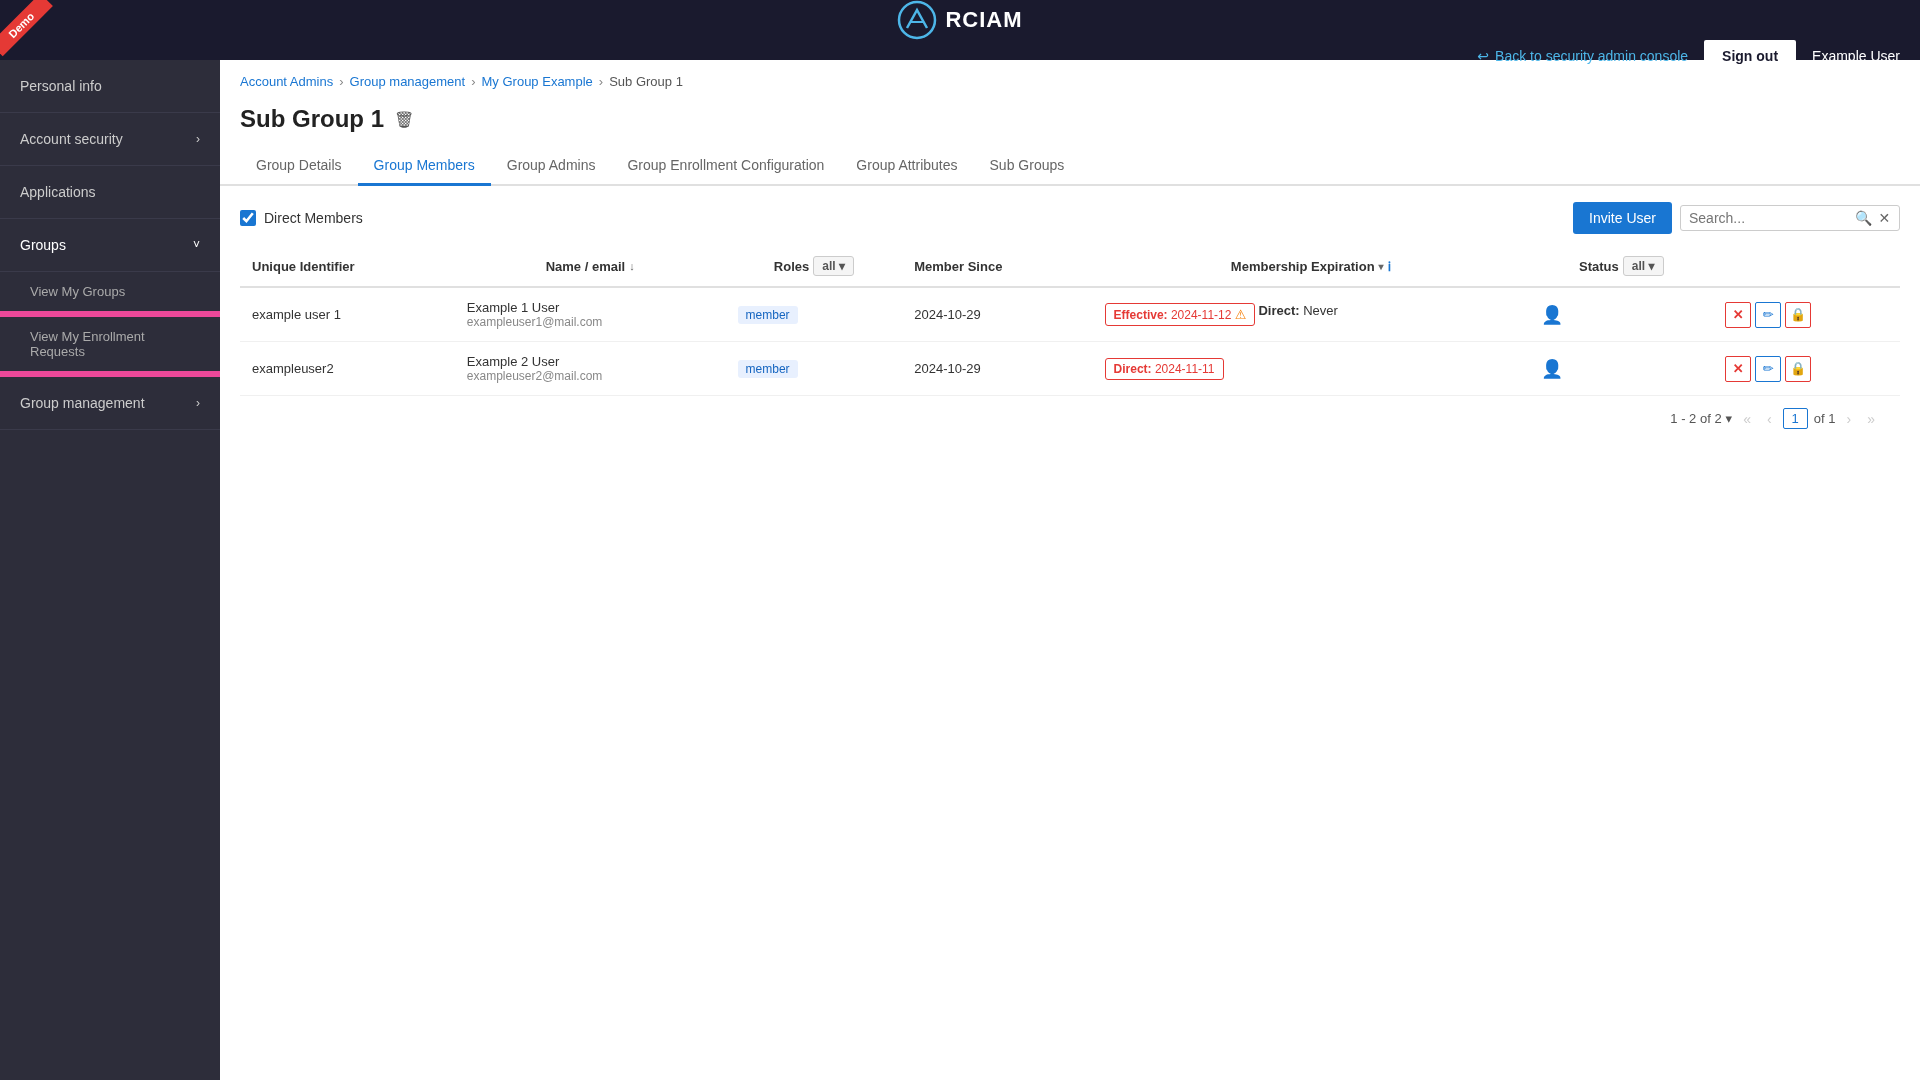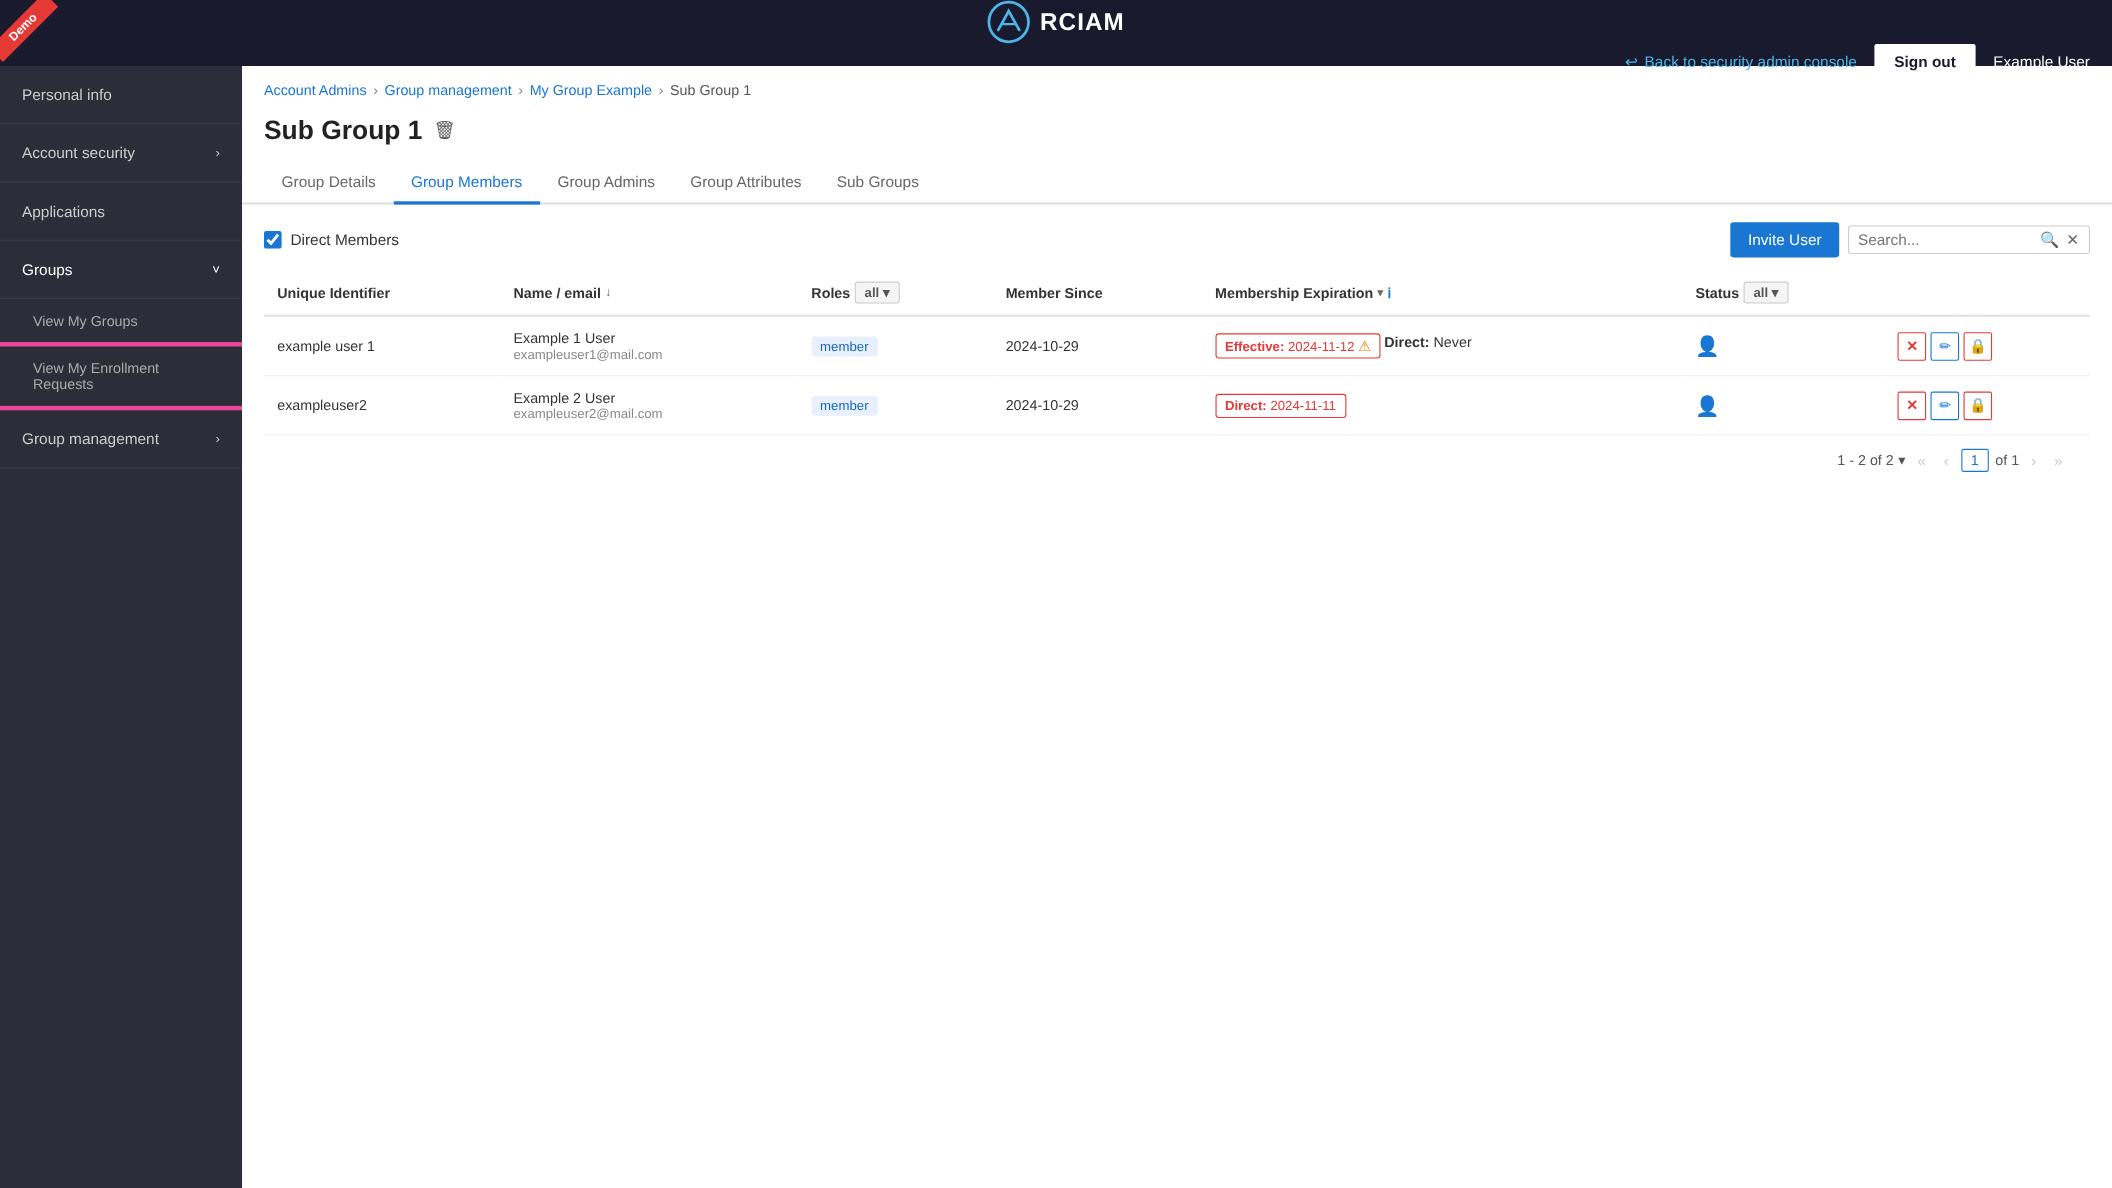--- a/index.html
+++ b/index.html
@@ -110,21 +110,21 @@
       font-size: 14px;
       color: #ccc;
       border-bottom: 1px solid #3a3a4a;
     }
     .sidebar-item.active { color: white; }
     .sidebar-sub-item {
       padding: 12px 30px;
       cursor: pointer;
       font-size: 13px;
       color: #aaa;
-      border-bottom: 4px solid #ec4899;
+      border-bottom: 6px solid #ec4899;
     }
     .chevron {
       font-size: 12px;
     }
 
     
     .content {
       flex: 1;
       background: white;
       overflow-y: auto;
@@ -399,20 +399,21 @@
       padding: 2px 8px;
       border-radius: 2px;
       font-size: 13px;
     }
     .page-total { font-size: 13px; color: #555; }
 
     .th-with-icon {
       display: flex;
       align-items: center;
       gap: 4px;
+      justify-content: center;
     }
     .sort-icon { color: #666; font-size: 11px; }
     .info-icon { color: #1976d2; font-size: 13px; cursor: pointer; }
     .caret-icon { color: #666; font-size: 10px; }
   </style>
 </head>
 <body>
 
 <div class="navbar">
   <div class="demo-ribbon"></div>
@@ -484,20 +485,23 @@
 
     <div class="tabs">
       <div class="tab">
         <span>Group Details</span>
       </div>
       <div class="tab active">
         <span>Group Members</span>
       </div>
       <div class="tab">
         <span>Group Admins</span>
+      </div>
+      <div class="tab">
+        <span>Group Enrollment Configuration</span>
       </div>
       <div class="tab">
         <span>Group Attributes</span>
       </div>
       <div class="tab">
         <span>Sub Groups</span>
       </div>
     </div>
 
     <div class="table-area">

